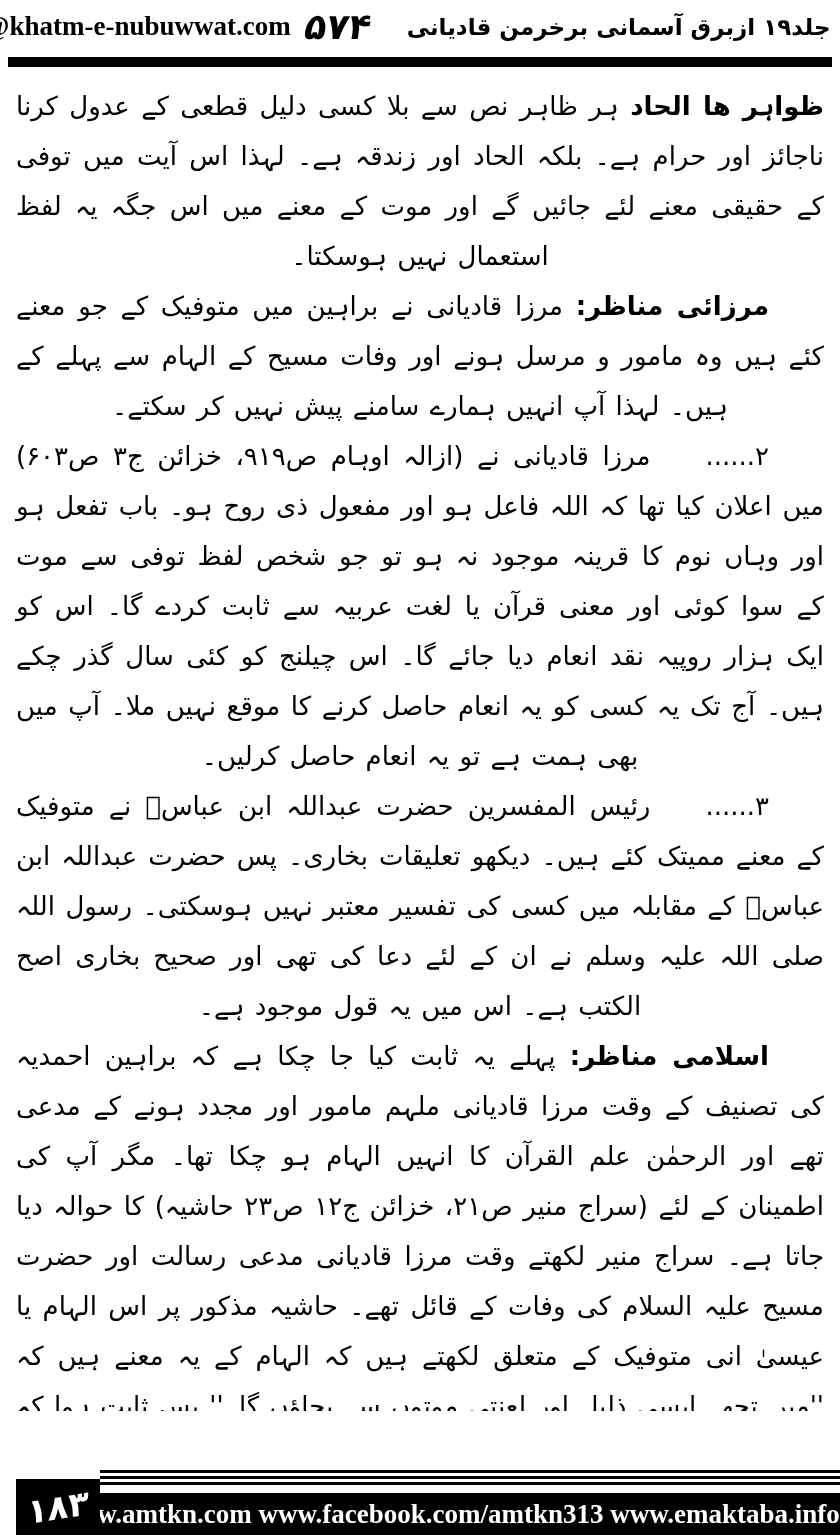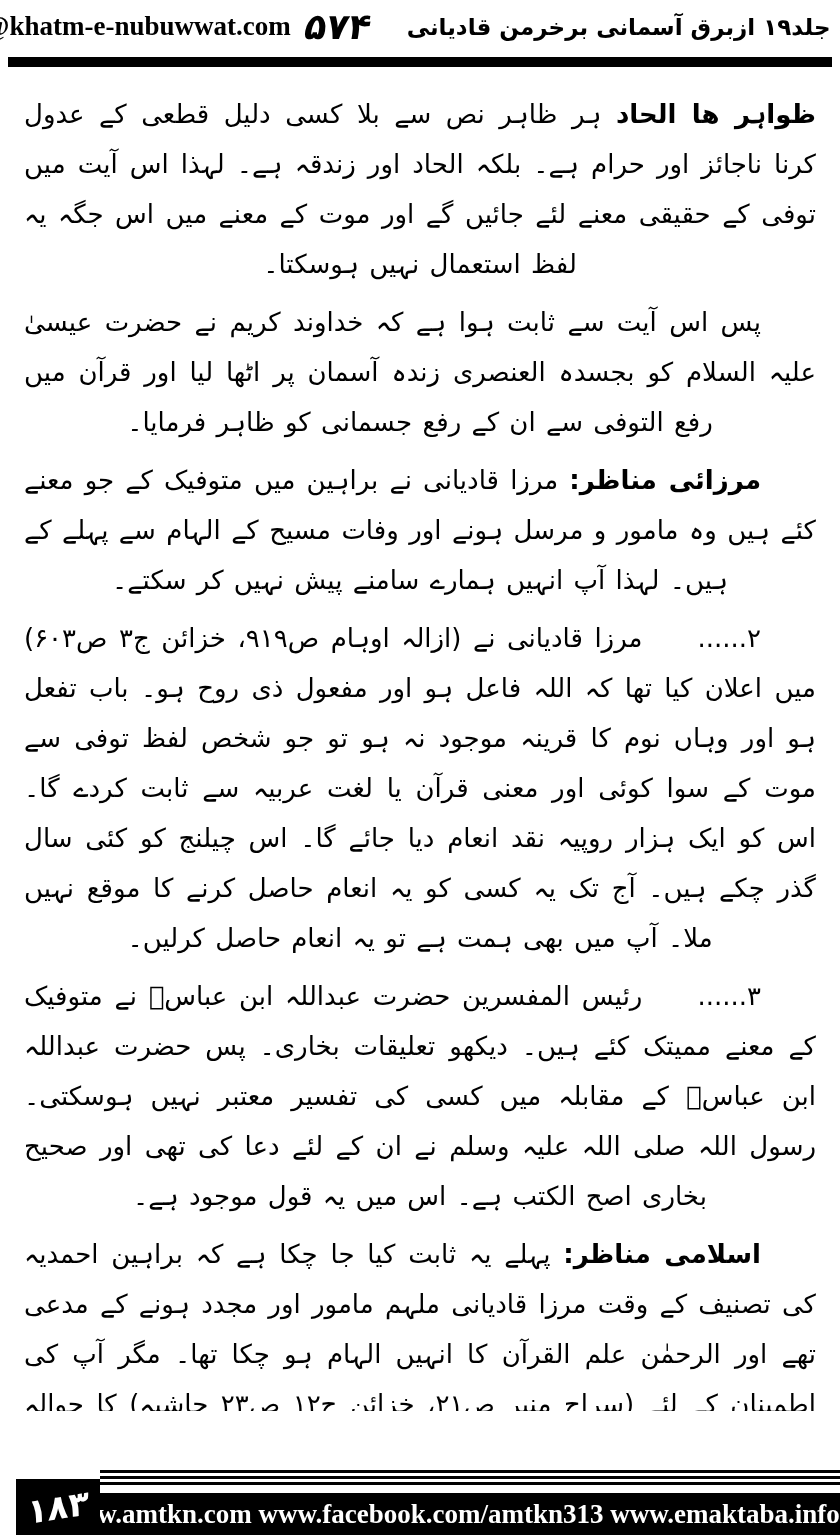--- a/index.html
+++ b/index.html
@@ -51,21 +51,21 @@
   .body{
     direction:rtl;
     padding:14px 16px 0 16px;
     height:1330px;
     overflow:hidden;
     font-size:26px;
     line-height:50px;
     word-spacing:2px;
   }
   .para{
-    margin:8px;
+    margin:0;
     text-align:justify;
     text-align-last:center;
   }
   .para.indent{ text-indent:55px; }
   .lead-naskh{
     font-weight:bold;
     letter-spacing:2px;
   }
   .lead-bold{ font-weight:bold; }
   .lead-num{
@@ -107,21 +107,20 @@
   <div class="hdr">
     <div class="hdr-email">ameer@khatm-e-nubuwwat.com</div>
     <div class="hdr-num">۵۷۴</div>
     <div class="hdr-title">احتساب جلد۱۹ ازبرق آسمانی برخرمن قادیانی</div>
   </div>
   <div class="hdr-rule"></div>
 
   <div class="body">
     <p class="para"><span class="lead-naskh">ظواہر ھا الحاد</span><span> ہر ظاہر نص سے بلا کسی دلیل قطعی کے عدول کرنا ناجائز اور حرام ہے۔ بلکہ الحاد اور زندقہ ہے۔ لہذا اس آیت میں توفی کے حقیقی معنے لئے جائیں گے اور موت کے معنے میں اس جگہ یہ لفظ استعمال نہیں ہوسکتا۔</span></p>
 
-    <p class="para indent"><span>پس اس آیت سے ثابت ہوا ہے کہ خداوند کریم نے حضرت عیسیٰ علیہ السلام کو بجسدہ العنصری زندہ آسمان پر اٹھا لیا اور قرآن میں رفع التوفی سے ان کے رفع جسمانی کو ظاہر فرمایا۔</span></p>
 
     <p class="para indent"><span class="lead-bold">مرزائی مناظر:</span><span> مرزا قادیانی نے براہین میں متوفیک کے جو معنے کئے ہیں وہ مامور و مرسل ہونے اور وفات مسیح کے الہام سے پہلے کے ہیں۔ لہذا آپ انہیں ہمارے سامنے پیش نہیں کر سکتے۔</span></p>
 
     <p class="para indent"><span class="lead-num">۲......</span><span>مرزا قادیانی نے (ازالہ اوہام ص۹۱۹، خزائن ج۳ ص۶۰۳) میں اعلان کیا تھا کہ اللہ فاعل ہو اور مفعول ذی روح ہو۔ باب تفعل ہو اور وہاں نوم کا قرینہ موجود نہ ہو تو جو شخص لفظ توفی سے موت کے سوا کوئی اور معنی قرآن یا لغت عربیہ سے ثابت کردے گا۔ اس کو ایک ہزار روپیہ نقد انعام دیا جائے گا۔ اس چیلنج کو کئی سال گذر چکے ہیں۔ آج تک یہ کسی کو یہ انعام حاصل کرنے کا موقع نہیں ملا۔ آپ میں بھی ہمت ہے تو یہ انعام حاصل کرلیں۔</span></p>
 
     <p class="para indent"><span class="lead-num">۳......</span><span>رئیس المفسرین حضرت عبداللہ ابن عباسؓ نے متوفیک کے معنے ممیتک کئے ہیں۔ دیکھو تعلیقات بخاری۔ پس حضرت عبداللہ ابن عباسؓ کے مقابلہ میں کسی کی تفسیر معتبر نہیں ہوسکتی۔ رسول اللہ صلی اللہ علیہ وسلم نے ان کے لئے دعا کی تھی اور صحیح بخاری اصح الکتب ہے۔ اس میں یہ قول موجود ہے۔</span></p>
 
 
     <p class="para indent"><span class="lead-bold">اسلامی مناظر:</span><span> پہلے یہ ثابت کیا جا چکا ہے کہ براہین احمدیہ کی تصنیف کے وقت مرزا قادیانی ملہم مامور اور مجدد ہونے کے مدعی تھے اور الرحمٰن علم القرآن کا انہیں الہام ہو چکا تھا۔ مگر آپ کی اطمینان کے لئے (سراج منیر ص۲۱، خزائن ج۱۲ ص۲۳ حاشیہ) کا حوالہ دیا جاتا ہے۔ سراج منیر لکھتے وقت مرزا قادیانی مدعی رسالت اور حضرت مسیح علیہ السلام کی وفات کے قائل تھے۔ حاشیہ مذکور پر اس الہام یا عیسیٰ انی متوفیک کے متعلق لکھتے ہیں کہ الہام کے یہ معنے ہیں کہ ''میں تجھے ایسی ذلیل اور لعنتی موتوں سے بچاؤں گا۔'' پس ثابت ہوا کہ متوفیک کے معنے موت سے بچانے کے ہیں۔ پس مرزائیوں کا کوئی حق نہیں کہ آس جگہ توفی کے معنی موت مراد لیں۔</span></p>
   </div>

